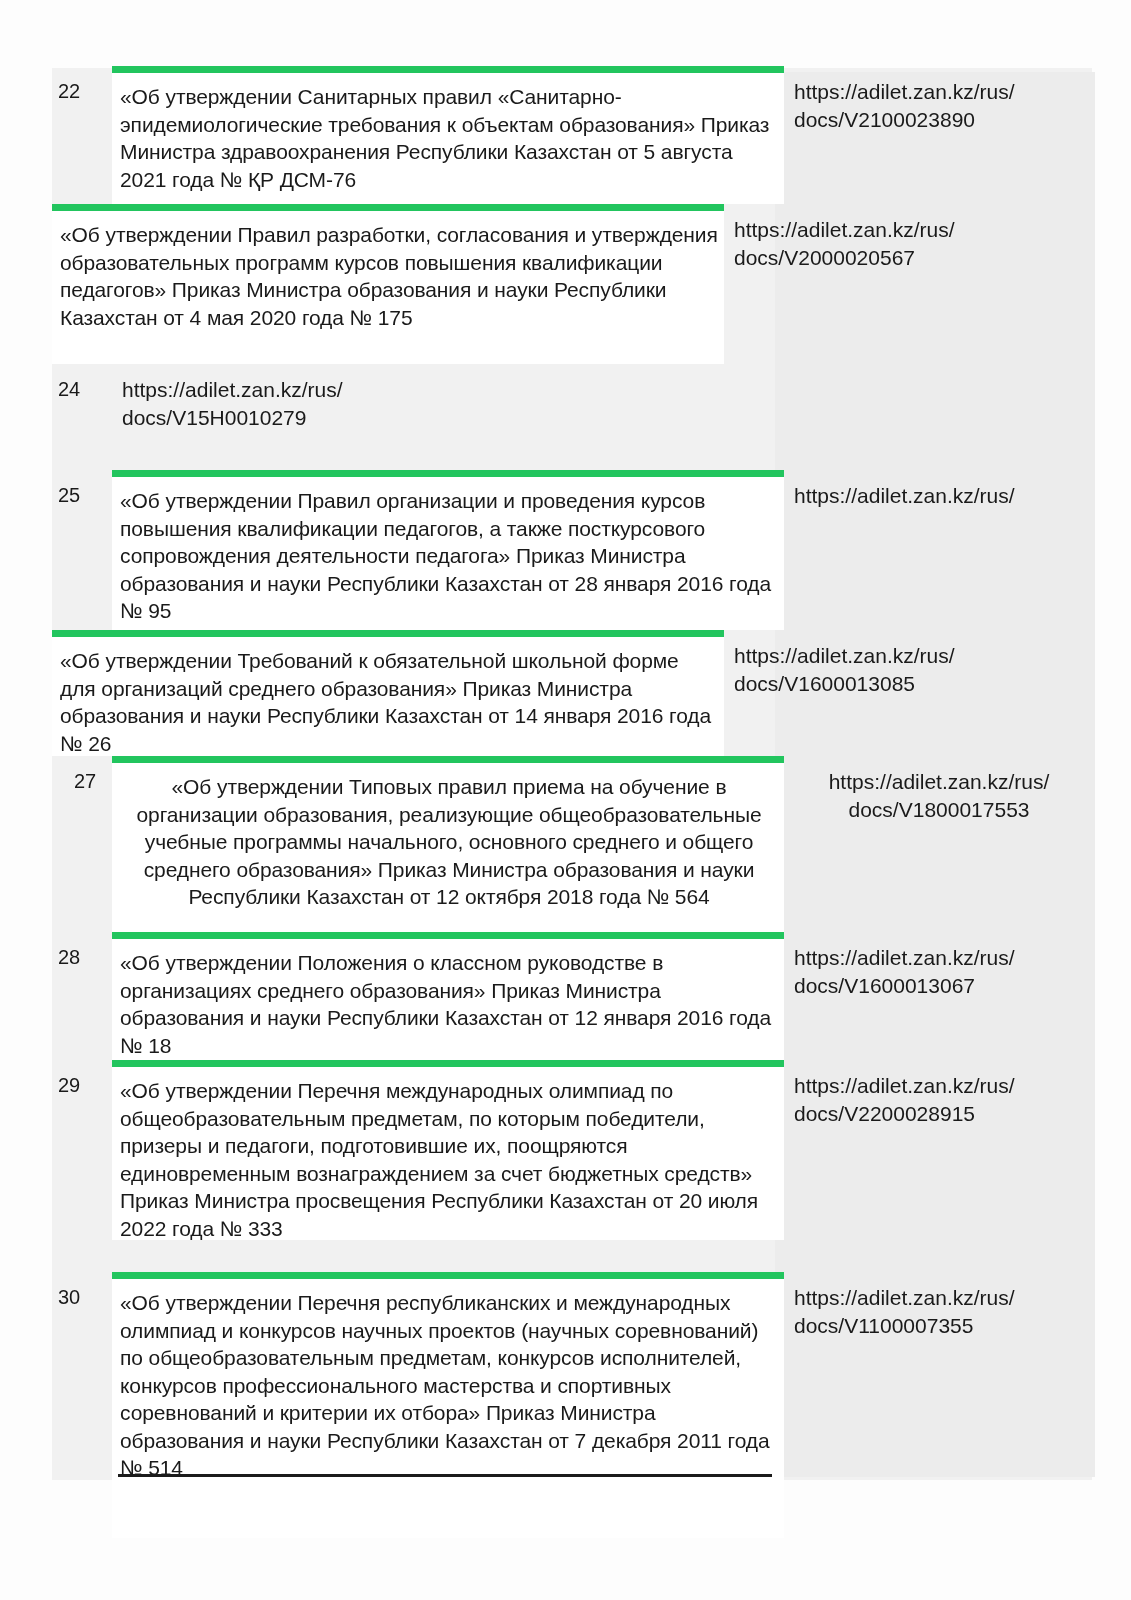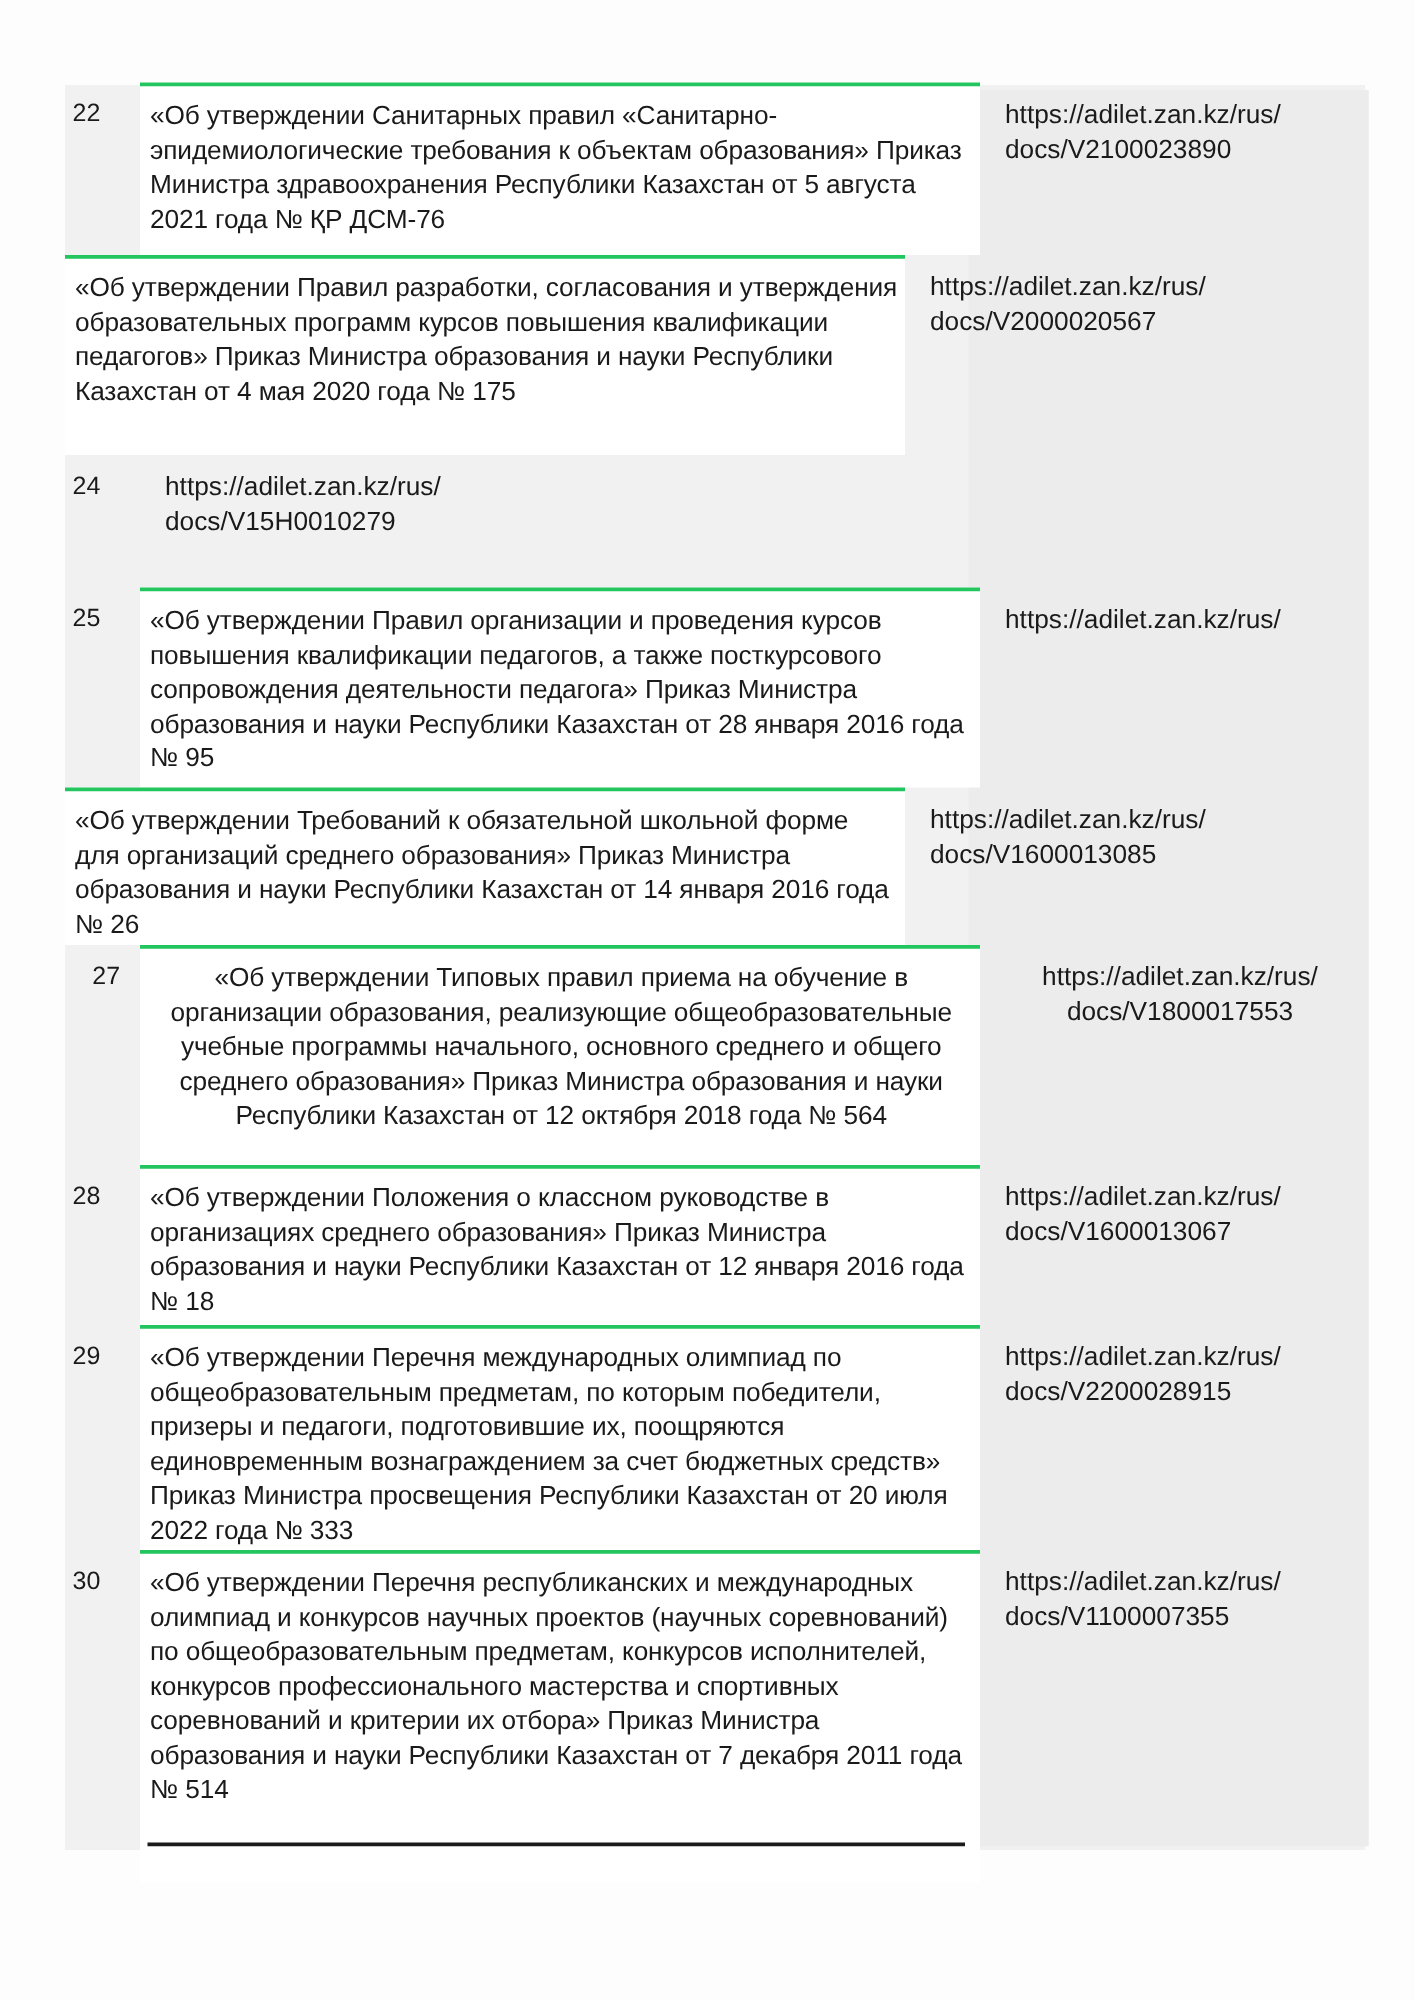--- a/index.html
+++ b/index.html
@@ -45,30 +45,30 @@
     width: 60px;
     padding-left: 6px;
     font-size: 20px;
     line-height: 27px;
     padding-top: 12px;
     box-sizing: border-box;
   }
   .desc {
     width: 672px;
     background: #ffffff;
-    border-top: 3px solid #22c55e;
+    border-top: 7px solid #22c55e;
     font-size: 21px;
     line-height: 27.5px;
     padding: 10px 6px 4px 8px;
     box-sizing: border-box;
     letter-spacing: -0.1px;
   }
   .link {
     width: 300px;
-    padding-left: 20px;
+    padding-left: 10px;
     padding-top: 12px;
     font-size: 21px;
     line-height: 28px;
     box-sizing: border-box;
   }
   .link span { display: block; }
   .bottom-rule {
     position: absolute;
     height: 3px;
     background: #1b1b1b;
@@ -143,21 +143,21 @@
 
   <div class="row" style="height:180px;">
     <div class="num">29</div>
     <div class="desc">«Об утверждении Перечня международных олимпиад по общеобразовательным предметам, по которым победители, призеры и педагоги, подготовившие их, поощряются единовременным вознаграждением за счет бюджетных средств» Приказ Министра просвещения Республики Казахстан от 20 июля 2022 года № 333</div>
     <div class="link">
       <span>https://adilet.zan.kz/rus/</span>
       <span>docs/V2200028915</span>
     </div>
   </div>
 
-  <div class="row" style="height:266px;">
+  <div class="row" style="height:266px;margin-top:32px;">
     <div class="num">30</div>
     <div class="desc">«Об утверждении Перечня республиканских и международных олимпиад и конкурсов научных проектов (научных соревнований) по общеобразовательным предметам, конкурсов исполнителей, конкурсов профессионального мастерства и спортивных соревнований и критерии их отбора» Приказ Министра образования и науки Республики Казахстан от 7 декабря 2011 года № 514</div>
     <div class="link">
       <span>https://adilet.zan.kz/rus/</span>
       <span>docs/V1100007355</span>
     </div>
   </div>
 
 </div>
 

